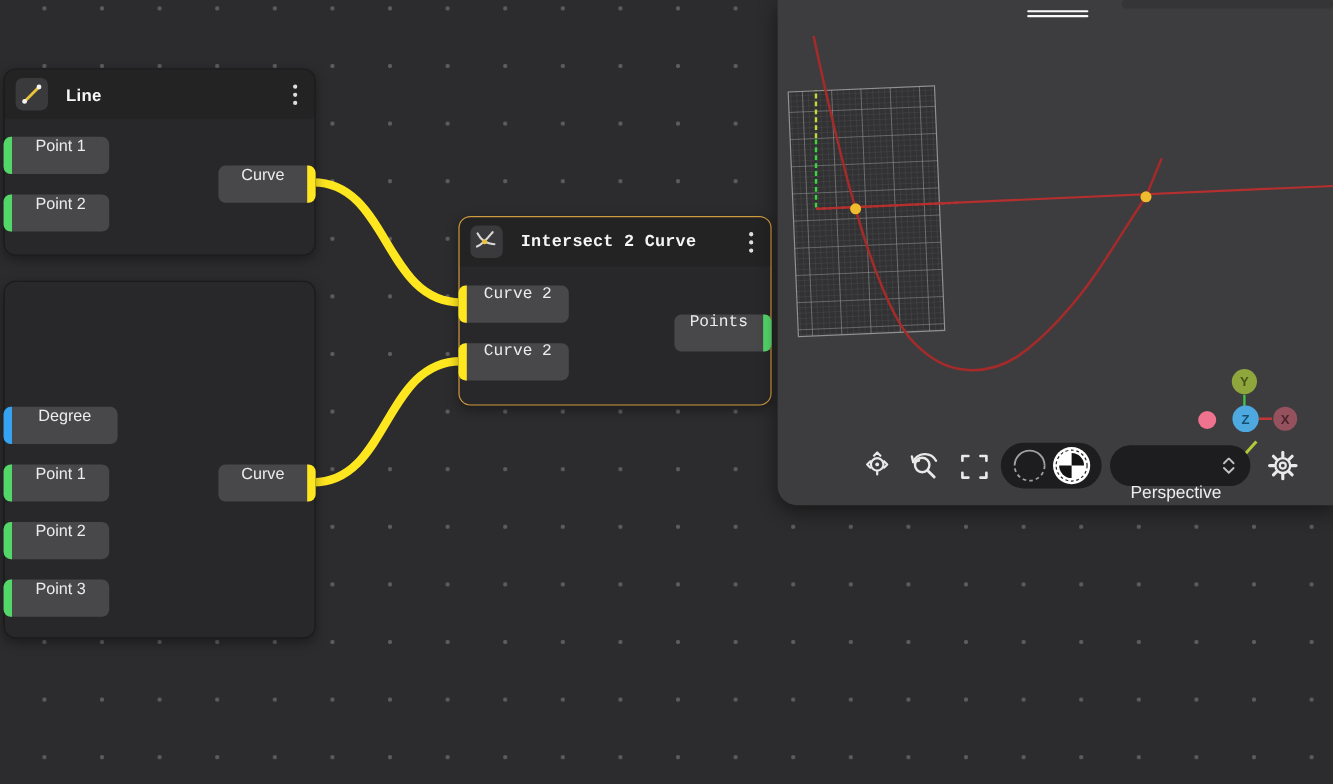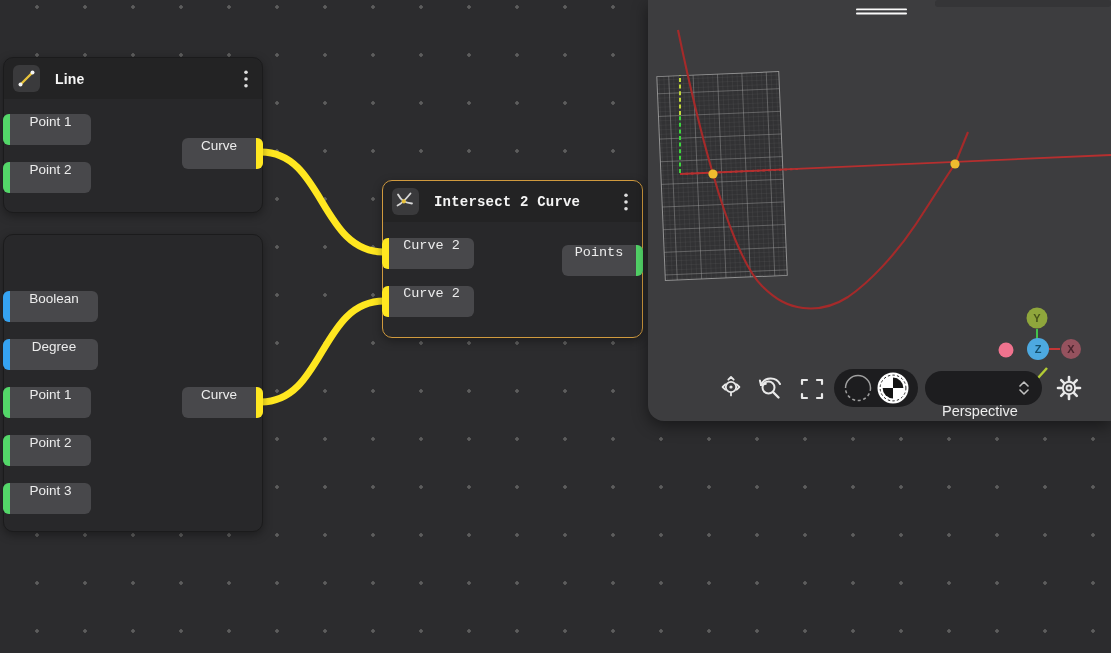--- a/index.html
+++ b/index.html
@@ -112,24 +112,20 @@
       <span class="bar g"></span>
       <span>Point 2</span>
     </div>
     <div class="port out" style="top:80px;width:74px">
       <span class="bar y"></span>
       <span>Curve</span>
     </div>
   </div>
 
   <div class="node" style="left:3px;top:234px;width:258px;height:296px">
-    <div class="port in" style="top:56px;width:88px">
-      <span class="bar b"></span>
-      <span>Boolean</span>
-    </div>
     <div class="port in" style="top:104px;width:88px">
       <span class="bar b"></span>
       <span>Degree</span>
     </div>
     <div class="port in" style="top:152px;width:81px">
       <span class="bar g"></span>
       <span>Point 1</span>
     </div>
     <div class="port in" style="top:200px;width:81px">
       <span class="bar g"></span>
@@ -164,21 +160,21 @@
       </div>
     </div>
     <div class="port in" style="top:57px;width:85px">
       <span class="bar y"></span>
       <span>Curve 2</span>
     </div>
     <div class="port in" style="top:105px;width:85px">
       <span class="bar y"></span>
       <span>Curve 2</span>
     </div>
-    <div class="port out" style="top:64px;width:74px">
+    <div class="port out" style="top:81px;width:74px">
       <span class="bar g"></span>
       <span>Points</span>
     </div>
   </div>
 
   <div id="viewport">
     <svg class="scene" width="463" height="421" viewBox="0 0 463 421">
       <defs>
         <pattern id="gmin" width="4.88" height="4.53" patternUnits="userSpaceOnUse">
           <path d="M4.88,0 H0 V4.53" fill="none" stroke="#7a7a7a" stroke-width="0.45" opacity="0.5"></path>

